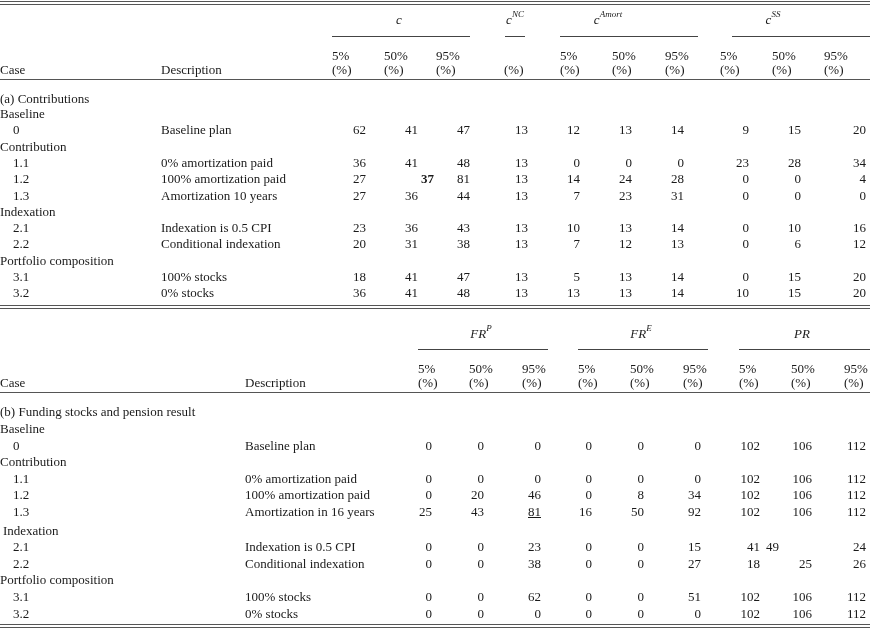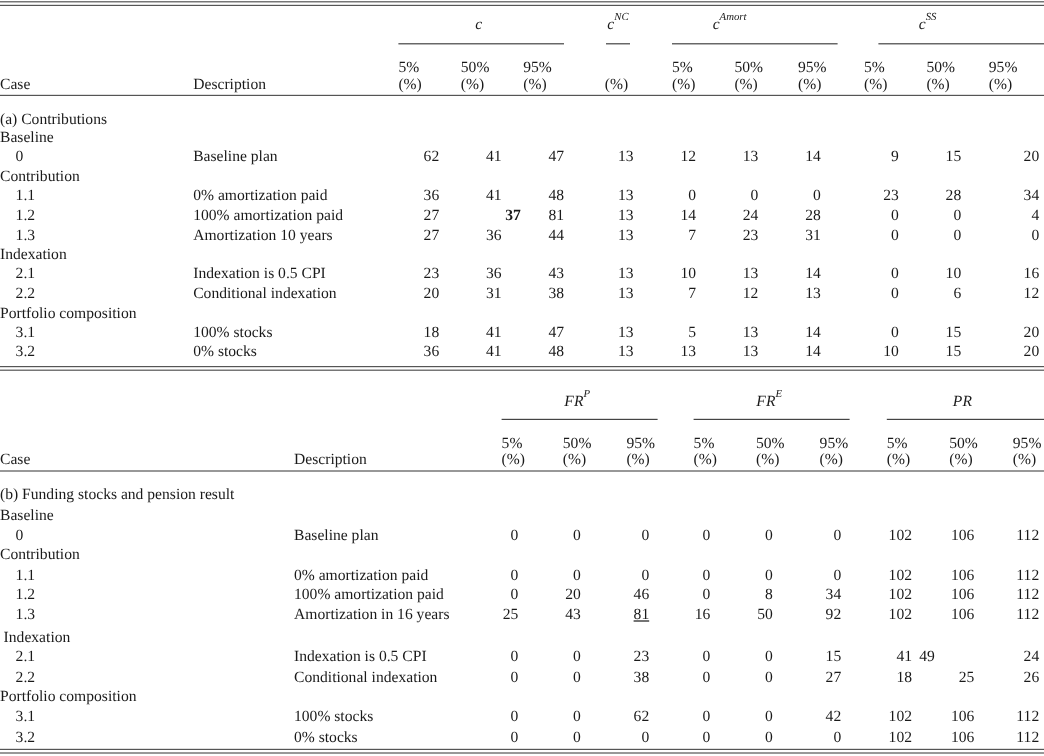--- a/index.html
+++ b/index.html
@@ -250,21 +250,21 @@
     <div class="abs num" style="left: 782px; top: 555.7px;">25</div>
     <div class="abs num" style="left: 836px; top: 555.7px;">26</div>
     <div class="abs" style="left: 0px; top: 572.3px;">Portfolio composition</div>
     <div class="abs" style="left: 13px; top: 588.9px;">3.1</div>
     <div class="abs" style="left: 245px; top: 588.9px;">100% stocks</div>
     <div class="abs num" style="left: 402px; top: 588.9px;">0</div>
     <div class="abs num" style="left: 454px; top: 588.9px;">0</div>
     <div class="abs num" style="left: 511px; top: 588.9px;">62</div>
     <div class="abs num" style="left: 562px; top: 588.9px;">0</div>
     <div class="abs num" style="left: 614px; top: 588.9px;">0</div>
-    <div class="abs num" style="left: 671px; top: 588.9px;">42</div>
+    <div class="abs num" style="left: 671px; top: 588.9px;">51</div>
     <div class="abs num" style="left: 730px; top: 588.9px;">102</div>
     <div class="abs num" style="left: 782px; top: 588.9px;">106</div>
     <div class="abs num" style="left: 836px; top: 588.9px;">112</div>
     <div class="abs" style="left: 13px; top: 605.5px;">3.2</div>
     <div class="abs" style="left: 245px; top: 605.5px;">0% stocks</div>
     <div class="abs num" style="left: 402px; top: 605.5px;">0</div>
     <div class="abs num" style="left: 454px; top: 605.5px;">0</div>
     <div class="abs num" style="left: 511px; top: 605.5px;">0</div>
     <div class="abs num" style="left: 562px; top: 605.5px;">0</div>
     <div class="abs num" style="left: 614px; top: 605.5px;">0</div>

